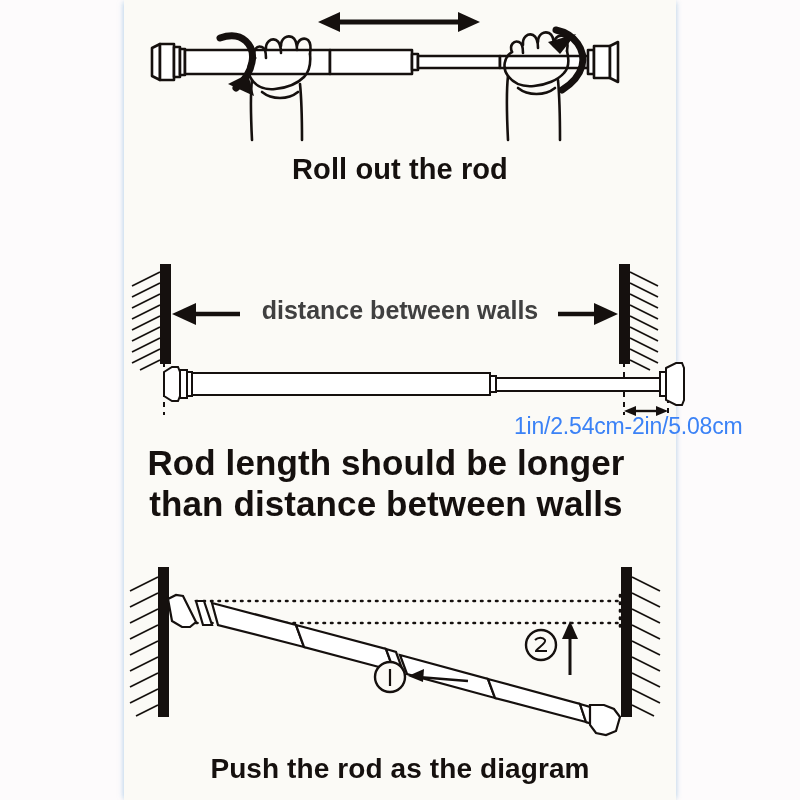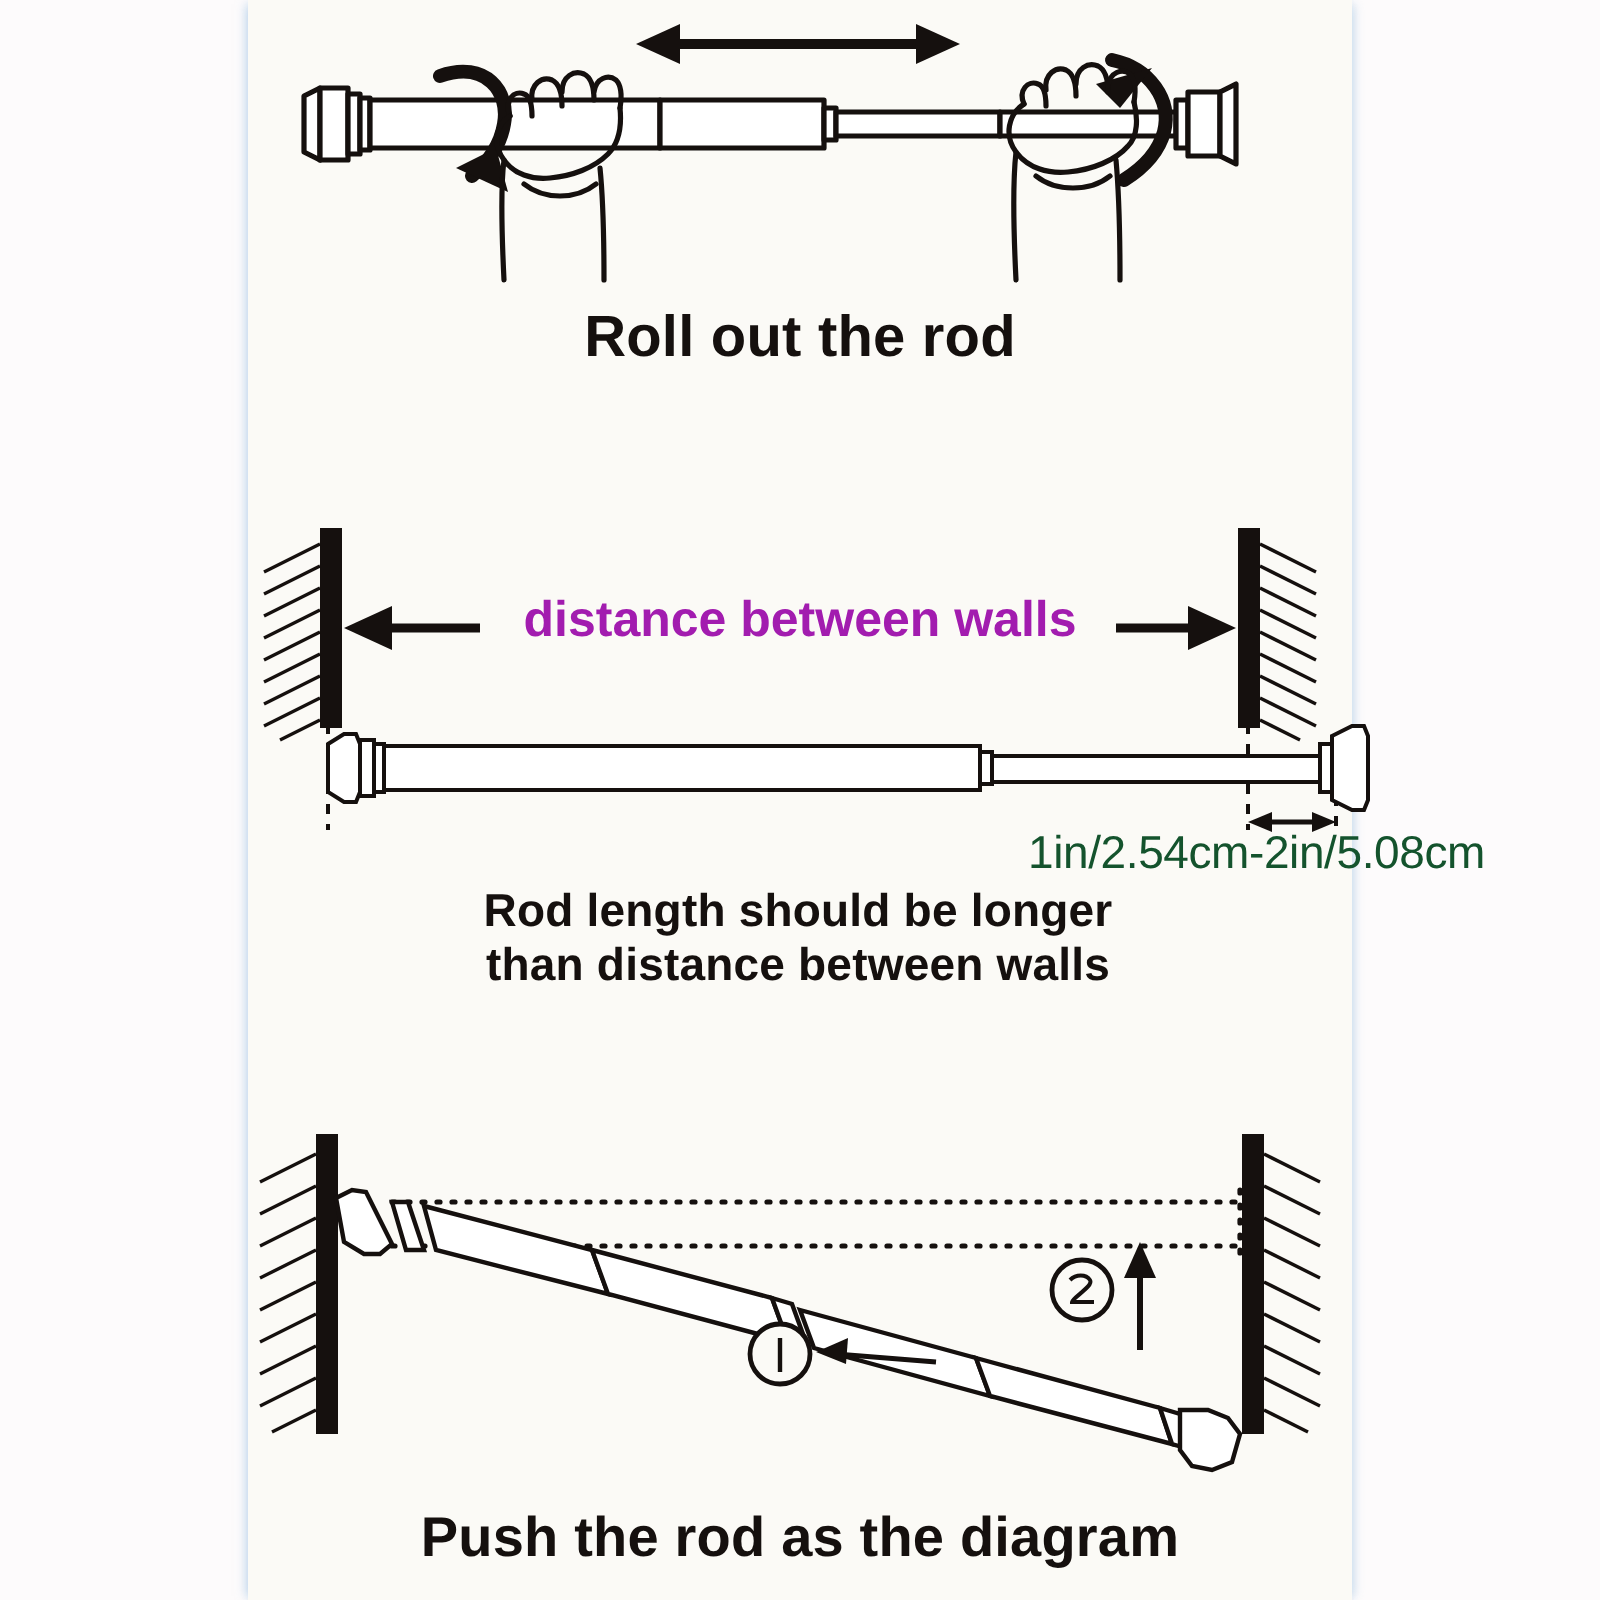--- a/index.html
+++ b/index.html
@@ -28,28 +28,28 @@
   .cap{
     position:absolute;
     text-align:center;
     font-weight:bold;
     color:#15100e;
     letter-spacing:.1px;
     line-height:1.18;
     white-space:pre-line;
   }
   #cap1{left:124px;top:152px;width:552px;font-size:29px;}
-  #cap2{left:109px;top:442px;width:580px;font-size:23px;}
+  #cap2{left:96px;top:442px;width:580px;font-size:35px;}
   #cap3{left:124px;top:752px;width:552px;font-size:28px;text-align:center;}
 
   .dimlabel{
     position:absolute;
     left:514px;top:413px;
     font-size:23px;
-    color:#14532d;
+    color:#3b82f6;
     white-space:nowrap;
     letter-spacing:-.2px;
   }
 </style>
 </head>
 <body>
 
 <div id="stage">
 
   <div class="panel"></div>
@@ -187,21 +187,21 @@
         <polygon points="624,161 636,156 636,166" fill="#15100e" stroke="none"></polygon>
         <polygon points="668,161 656,156 656,166" fill="#15100e" stroke="none"></polygon>
       </g>
     </g>
   </svg>
   </div>
 
   <div class="dimlabel">1in/2.54cm-2in/5.08cm</div>
 
   <div style="position:absolute;left:124px;top:296px;width:552px;text-align:center;
-              font-size:25px;font-weight:bold;color:#a21caf;">distance between walls</div>
+              font-size:25px;font-weight:bold;color:#404040;">distance between walls</div>
 
   <div class="cap" id="cap2">Rod length should be longer
 than distance between walls</div>
 
   <div class="fig" style="top:555px;">
   <svg width="800" height="185" viewBox="0 0 800 185">
     <g stroke="#15100e" fill="none" stroke-width="2.2">
 
       <g>
         <rect x="158" y="12" width="11" height="150" fill="#15100e" stroke="none"></rect>

